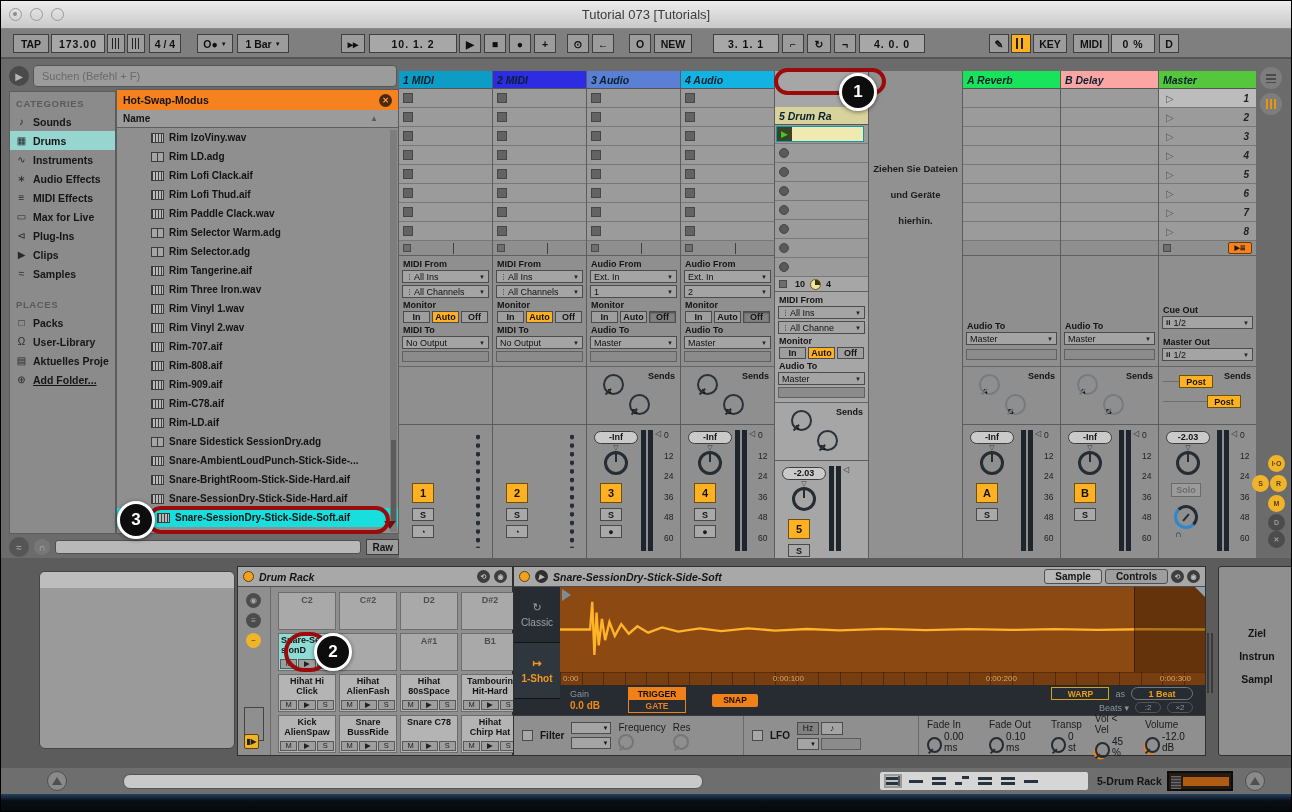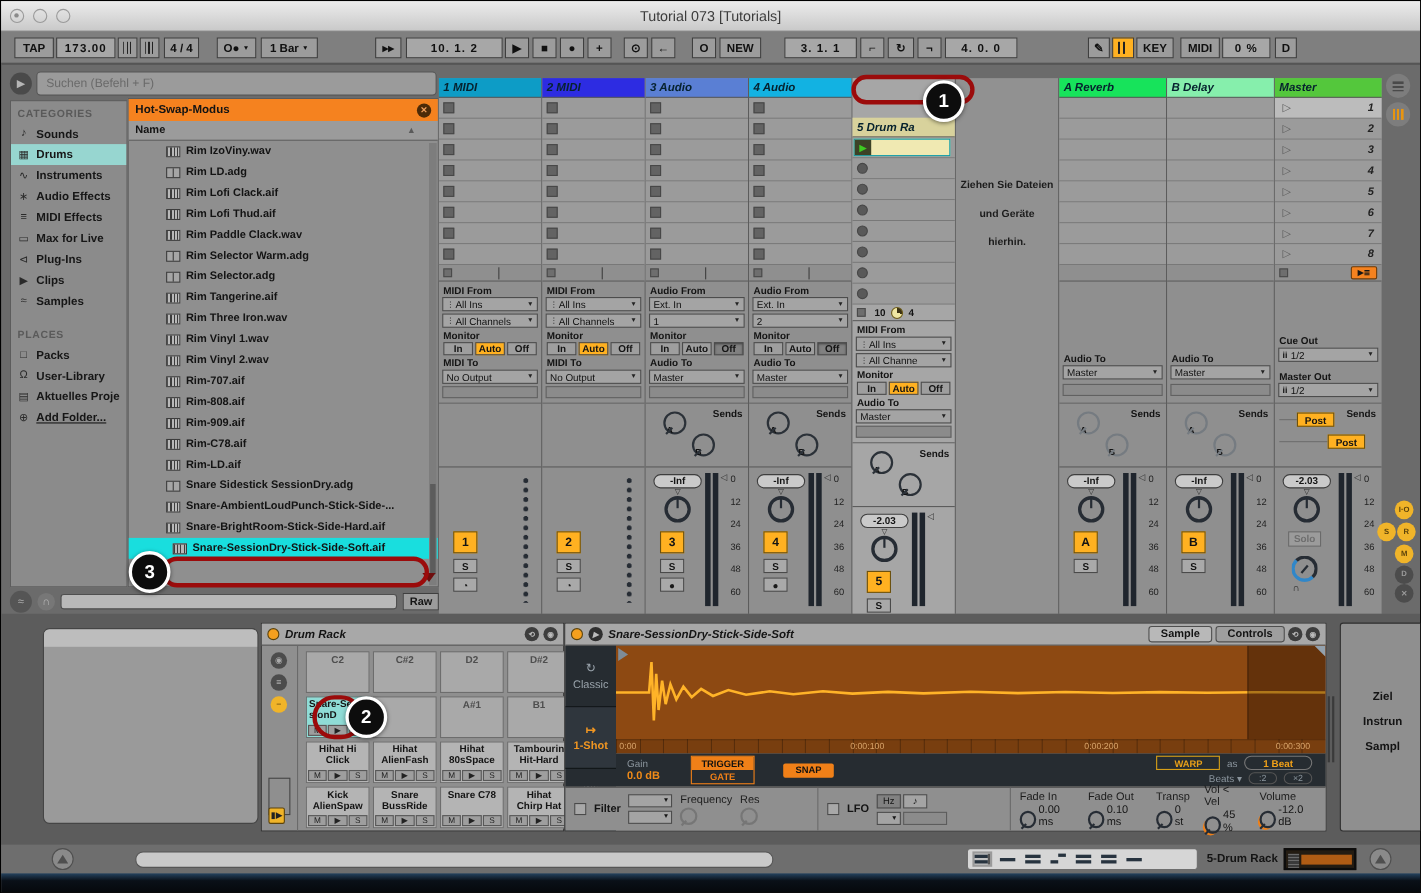--- a/index.html
+++ b/index.html
@@ -492,20 +492,24 @@
           <div class="frow">
             <span class="fic"></span>
             <span>Snare-AmbientLoudPunch-Stick-Side-...</span>
           </div>
 
           <div class="frow">
             <span class="fic"></span>
             <span>Snare-BrightRoom-Stick-Side-Hard.aif</span>
           </div>
 
+          <div class="frow">
+            <span class="fic"></span>
+            <span>Snare-SessionDry-Stick-Side-Hard.aif</span>
+          </div>
 
           <div class="frow sel">
             <span class="fic"></span>
             <span>Snare-SessionDry-Stick-Side-Soft.aif</span>
           </div>
         </div>
       <div class="fscroll">
           <div class="fthumb"></div>
         </div>
       <div class="ftri"></div>
@@ -957,21 +961,21 @@
 24
 36
 48
 60</span>
               </div>
             </div>
           </div>
         </div>
 
         <div class="tcol rcol dim" style="width:98px;">
-          <div class="thdr" style="background-color: #86efac;">B Delay</div>
+          <div class="thdr" style="background-color: #fca5a5;">B Delay</div>
           <div class="slots">
             <div class="slot"></div>
             <div class="slot"></div>
             <div class="slot"></div>
             <div class="slot"></div>
             <div class="slot"></div>
             <div class="slot"></div>
             <div class="slot"></div>
             <div class="slot"></div>
           </div>

